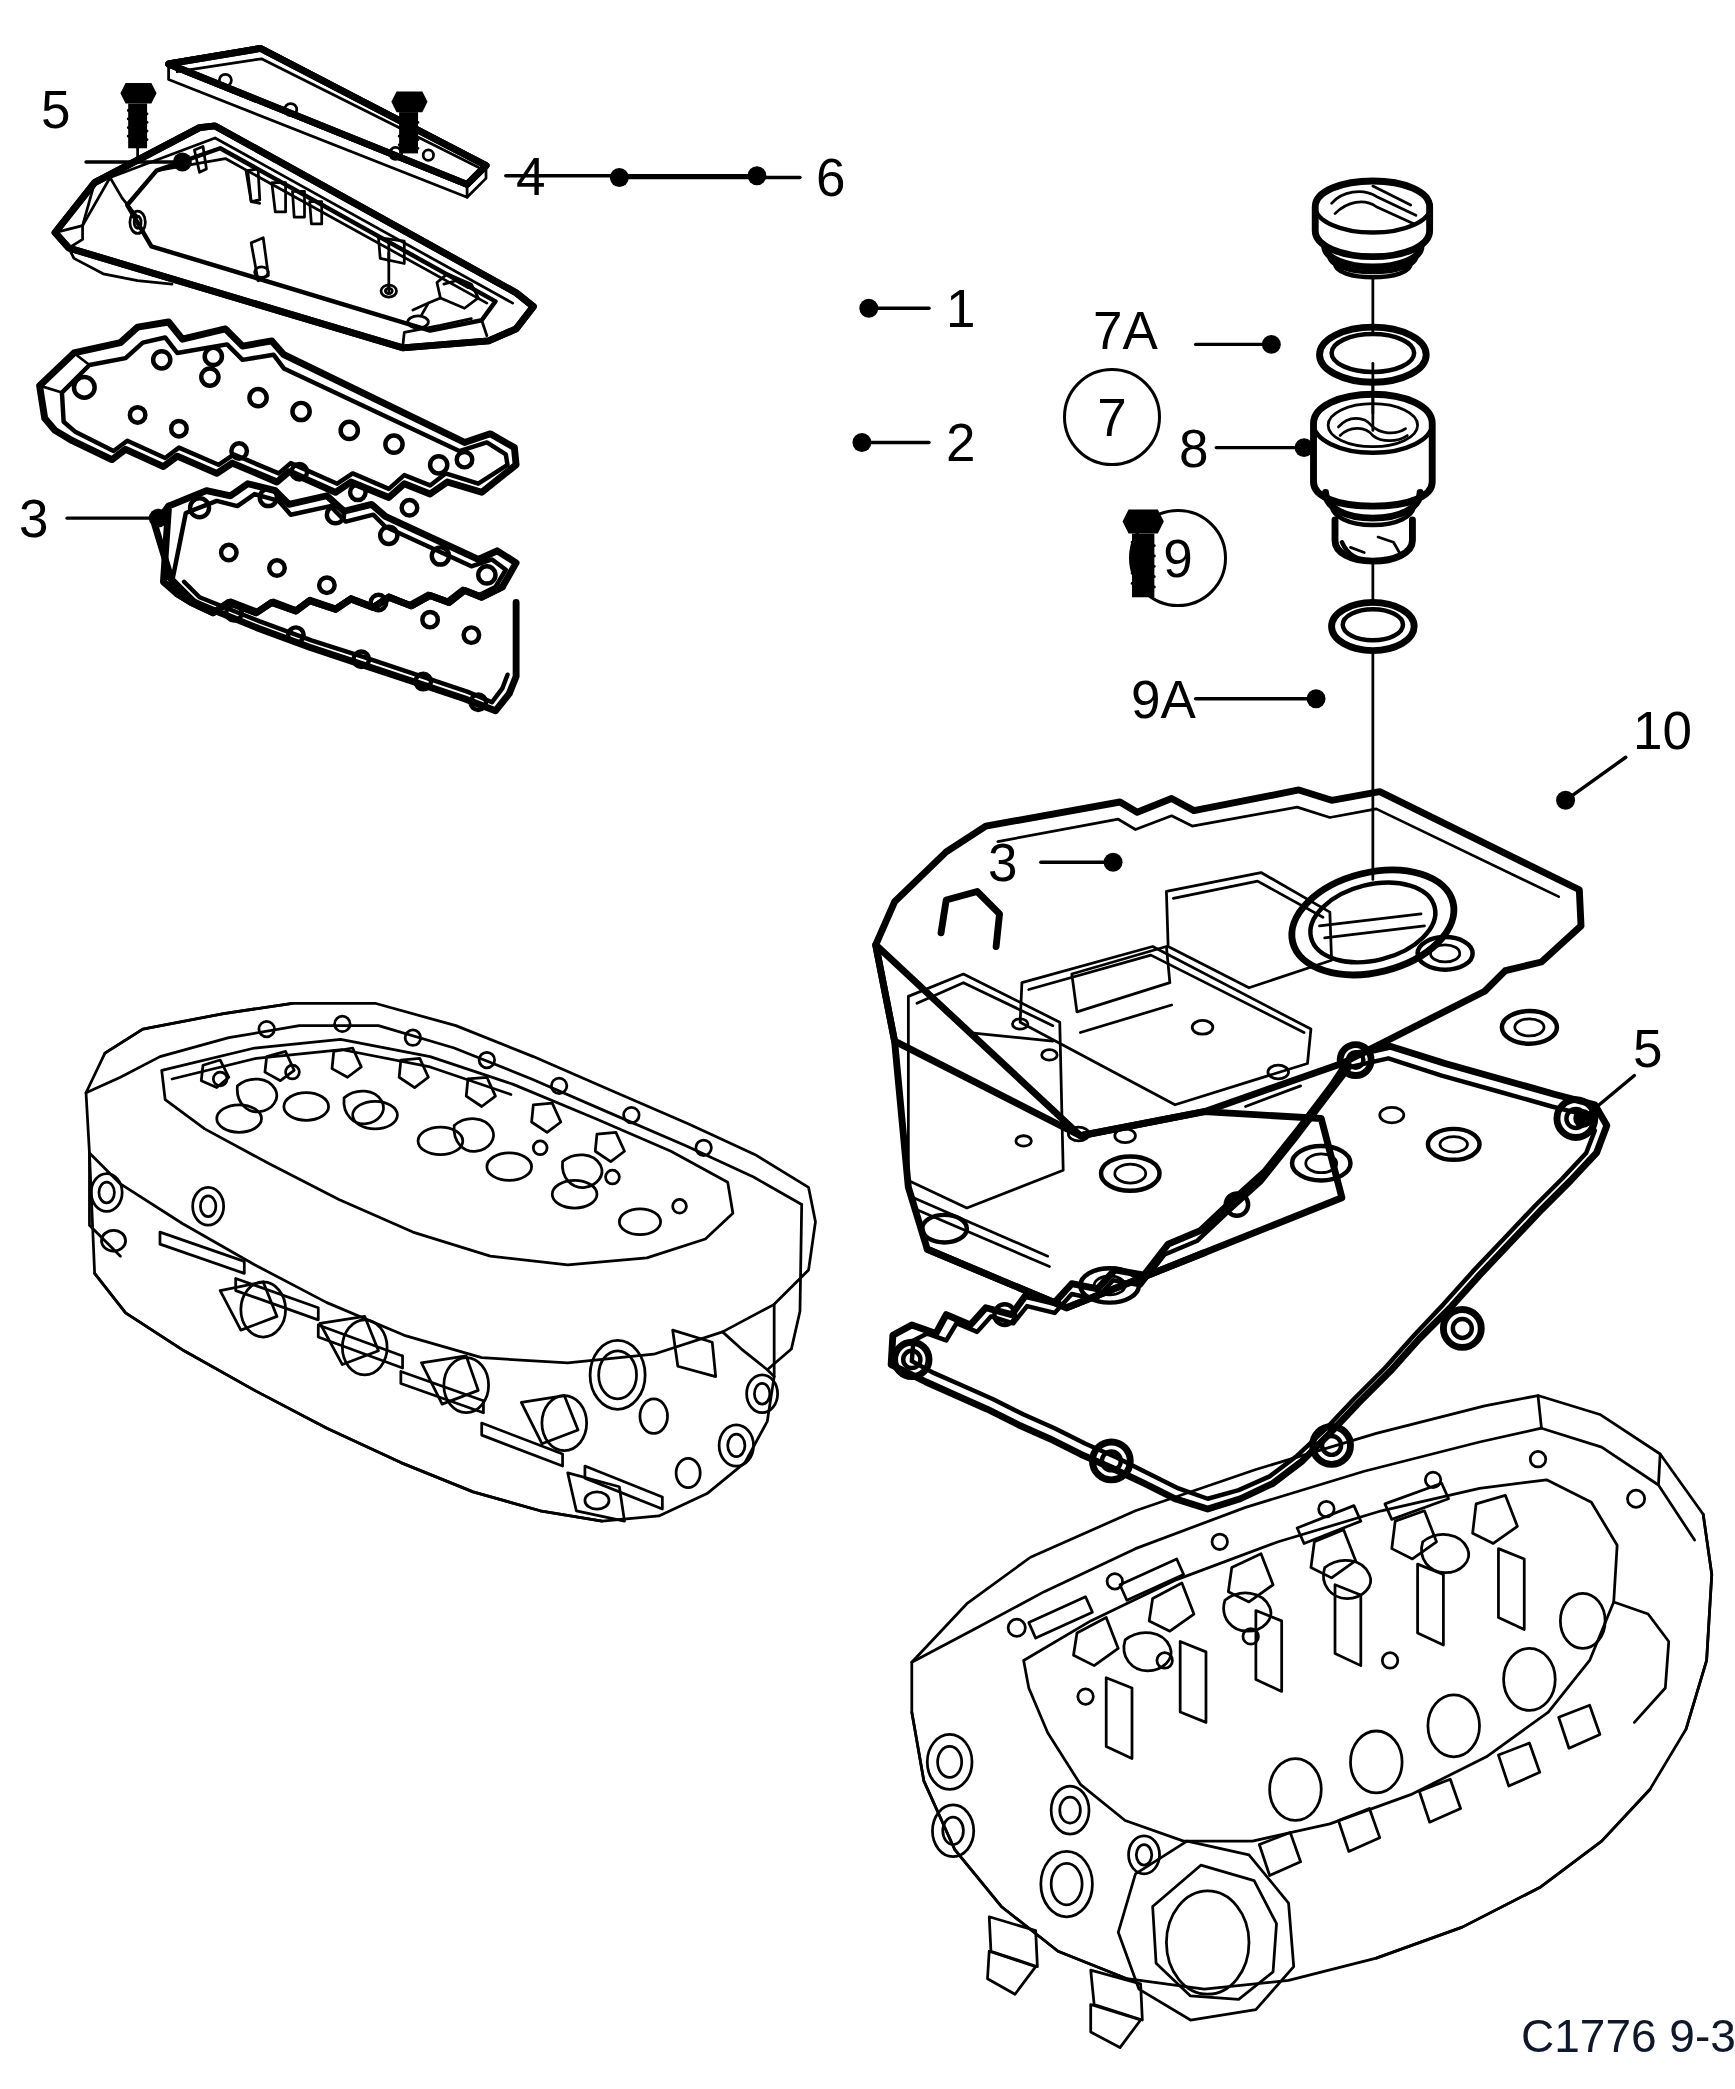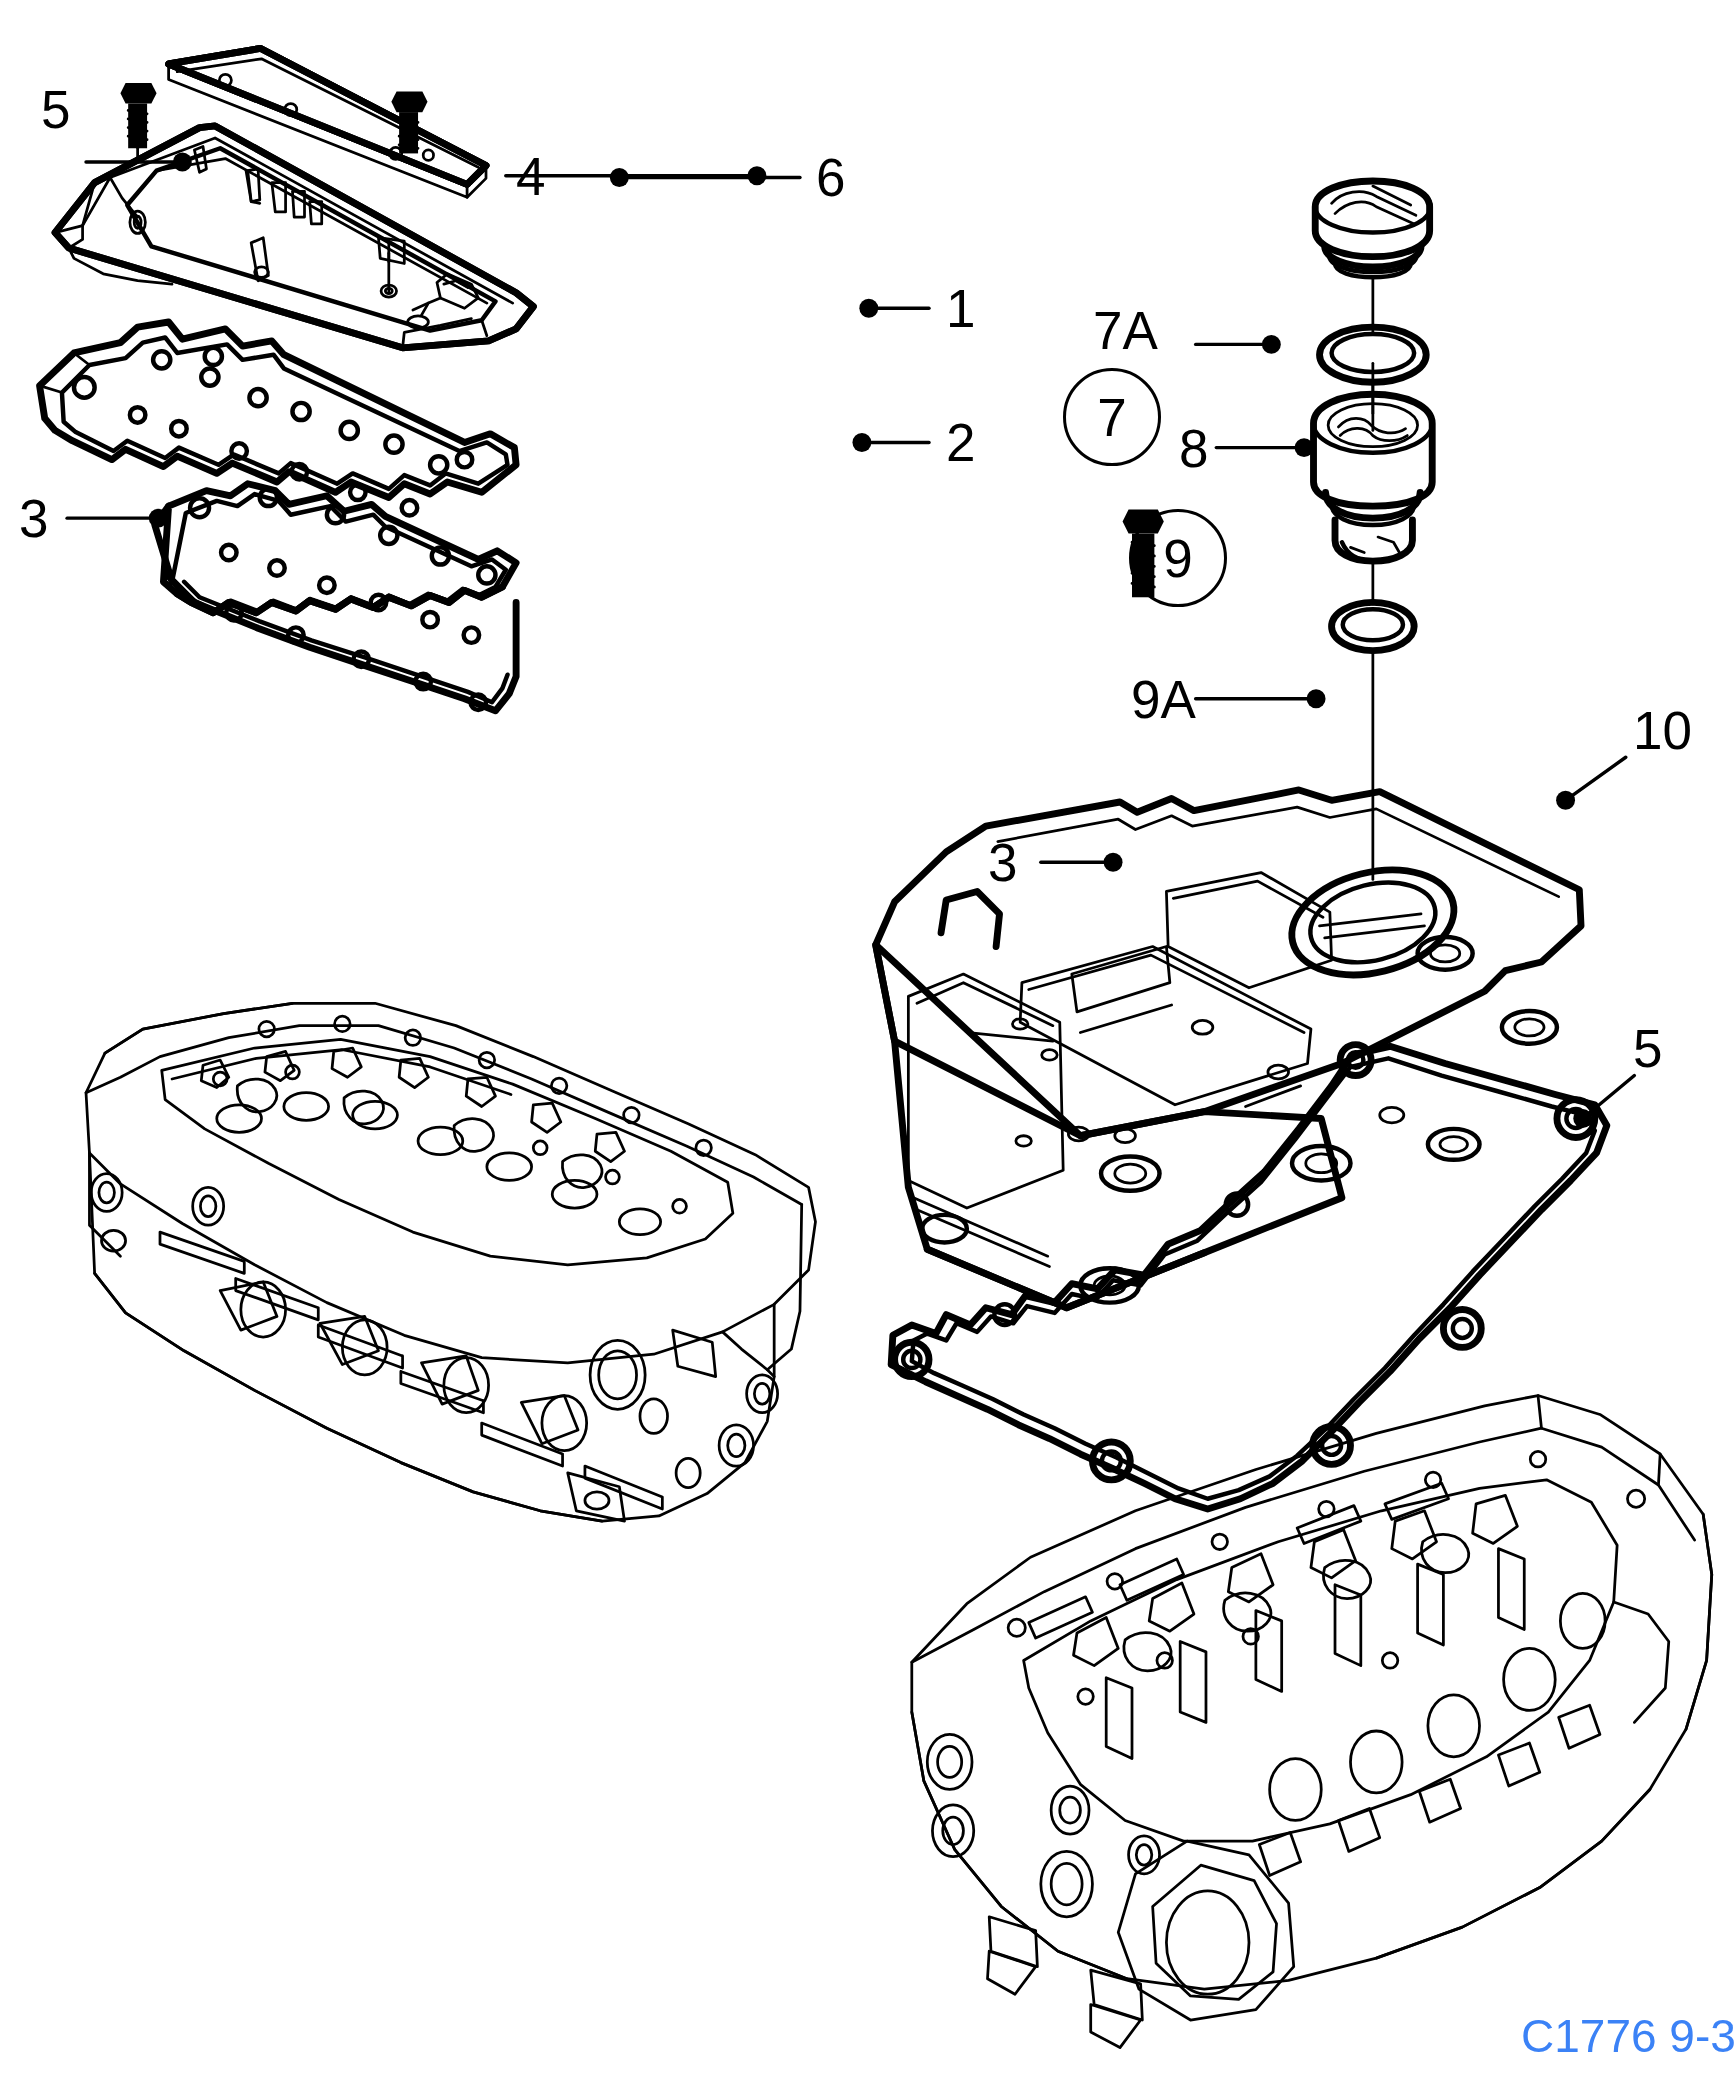--- a/index.html
+++ b/index.html
@@ -19,21 +19,21 @@
     font-size:53px;
     color:#000000;
     line-height:1;
     white-space:nowrap;
     user-select:none;
   }
   .fignum{
     position:absolute;
     font-family:"Liberation Sans", sans-serif;
     font-size:46px;
-    color:#3b82f6;
+    color:#0f172a;
     line-height:1;
     white-space:nowrap;
   }
   .circled{
     position:absolute;
     width:98px;height:98px;
     border:3.4px solid #000;
     border-radius:50%;
     box-sizing:border-box;
     display:flex;align-items:center;justify-content:center;

